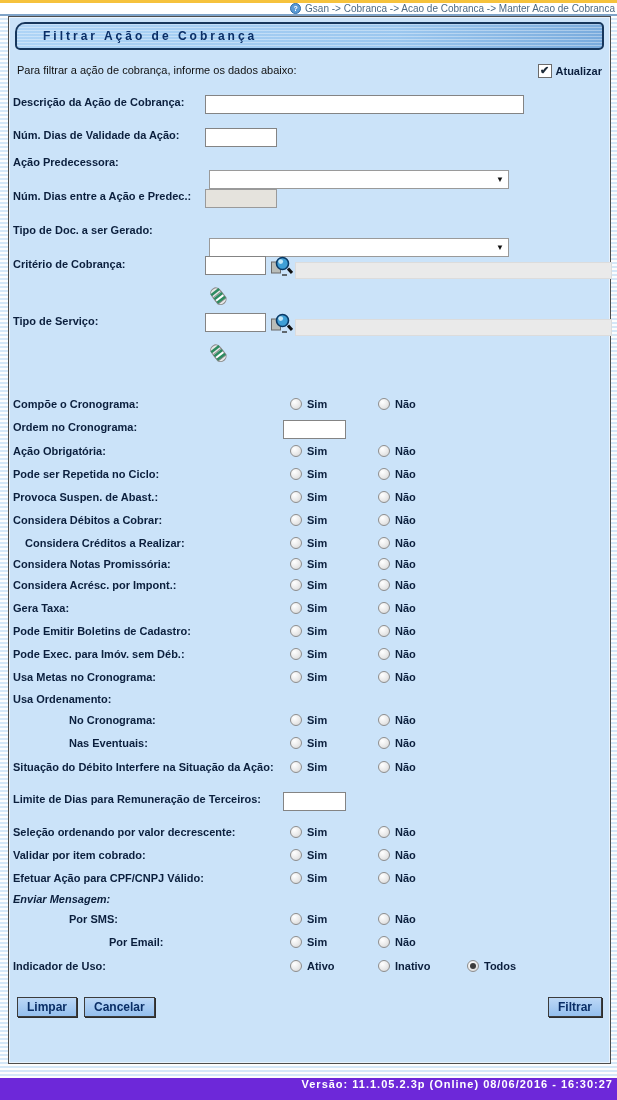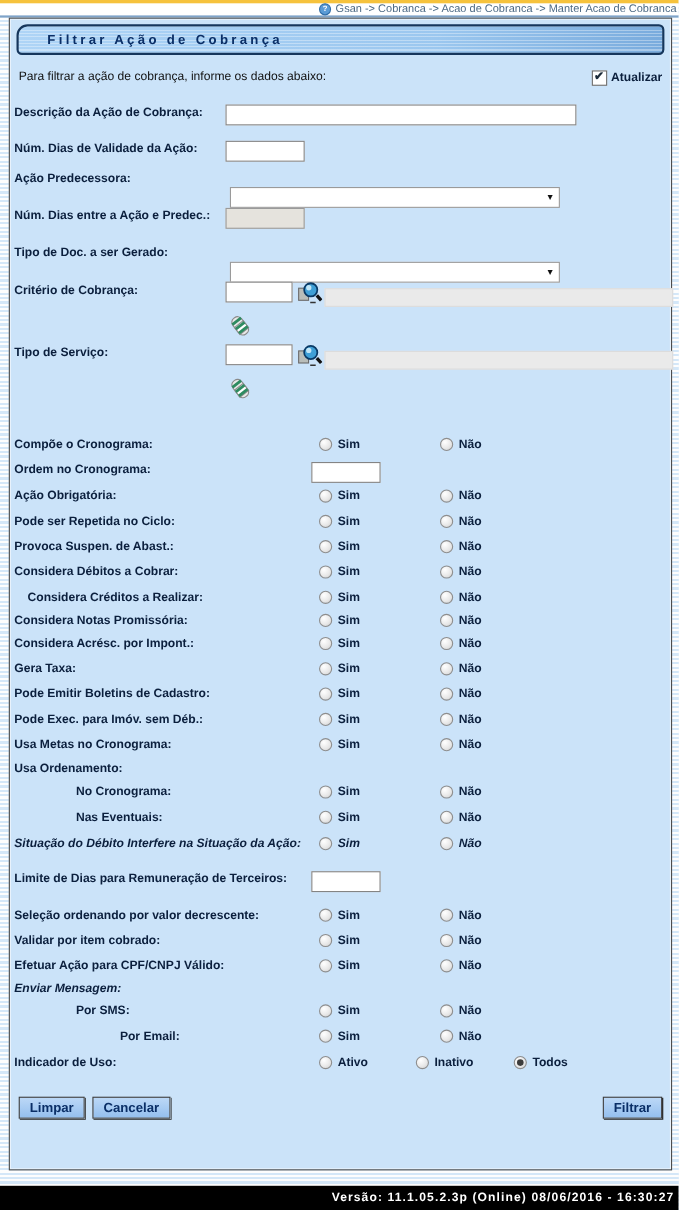--- a/index.html
+++ b/index.html
@@ -71,21 +71,21 @@
   .lookupwrap{position:absolute;left:196px;top:0;display:flex;align-items:flex-start;}
   .ro-field{
     width:315px;height:15px;background:#eaeaea;border:1px solid #dcdcdc;margin-left:2px;margin-top:6px;
   }
   .icon-btn{cursor:pointer;display:inline-block;}
   .eraser-pos{position:absolute;left:200px;top:30px;}
   
   .rcell{position:absolute;top:2px;display:flex;align-items:center;gap:5px;
     font-size:11px;font-weight:bold;color:#0b1f3d;}
   .pos-yes{left:281px;}
-  .pos-no{left:369px;margin-left:22px;}
+  .pos-no{left:369px;}
   .pos-3a{left:281px;}
   .pos-3b{left:369px;}
   .pos-3c{left:458px;}
   .radio{
     width:12px;height:12px;border-radius:50%;
     background:radial-gradient(circle at 35% 30%,#ffffff 0%,#e9e9e9 55%,#cfcfcf 100%);
     border:1px solid #8e8e8e;box-sizing:border-box;position:relative;cursor:pointer;flex:0 0 auto;
   }
   .radio.checked::after{
     content:"";position:absolute;left:2px;top:2px;width:6px;height:6px;border-radius:50%;background:#3c3c3c;
@@ -95,22 +95,22 @@
   .btn{
     font-family:"Liberation Sans",sans-serif;
     font-size:12px;font-weight:bold;color:#0a2e66;
     background:linear-gradient(180deg,#bcd8f7,#94bfee);
     border:1px solid #3c3c3c;box-shadow:1px 1px 0 #2d2d2d;
     padding:2px 9px;cursor:pointer;margin-right:7px;
   }
   .btn.right{margin-left:auto;margin-right:0;}
   
   .footerbar{
-    position:absolute;left:0;right:0;bottom:0;height:22px;background:#000000;
-    display:flex;align-items:center;justify-content:flex-end;
+    position:absolute;left:0;right:0;bottom:0;height:22px;background:#6d28d9;
+    display:flex;align-items:flex-start;justify-content:flex-end;
     color:#fff;font-size:11px;font-weight:bold;letter-spacing:1px;padding-right:4px;
   }
 </style>
 </head>
 <body>
 
 <div class="topbar">
   <span class="help-ico">?</span>
   <span>Gsan -&gt; Cobranca -&gt; Acao de Cobranca -&gt; Manter Acao de Cobranca</span>
 </div>
@@ -351,21 +351,21 @@
         <div class="lbl">Nas Eventuais:</div>
         <span class="rcell pos-yes">
           <span class="radio"></span>
           <span>Sim</span>
         </span>
         <span class="rcell pos-no">
           <span class="radio"></span>
           <span>Não</span>
         </span>
       </div>
-      <div class="row sec-bot" style="min-height: 32px; font-style: italic;">
+      <div class="row sec-bot" style="min-height: 32px;">
         <div class="lbl">Situação do Débito Interfere na Situação da Ação:</div>
         <span class="rcell pos-yes">
           <span class="radio"></span>
           <span>Sim</span>
         </span>
         <span class="rcell pos-no">
           <span class="radio"></span>
           <span>Não</span>
         </span>
       </div>

